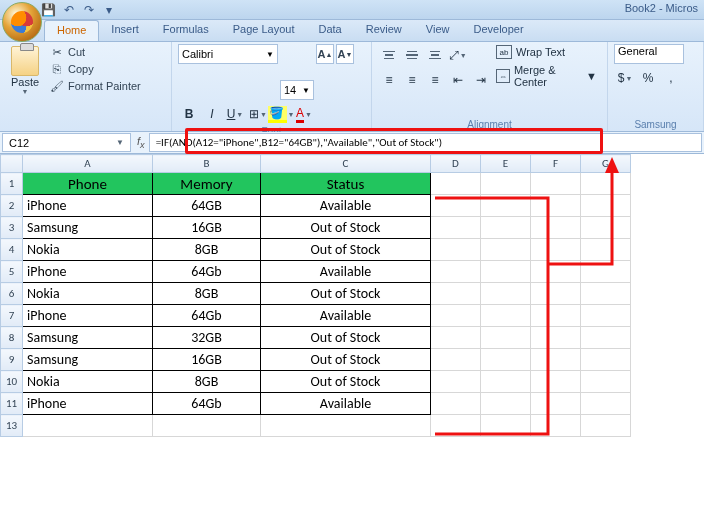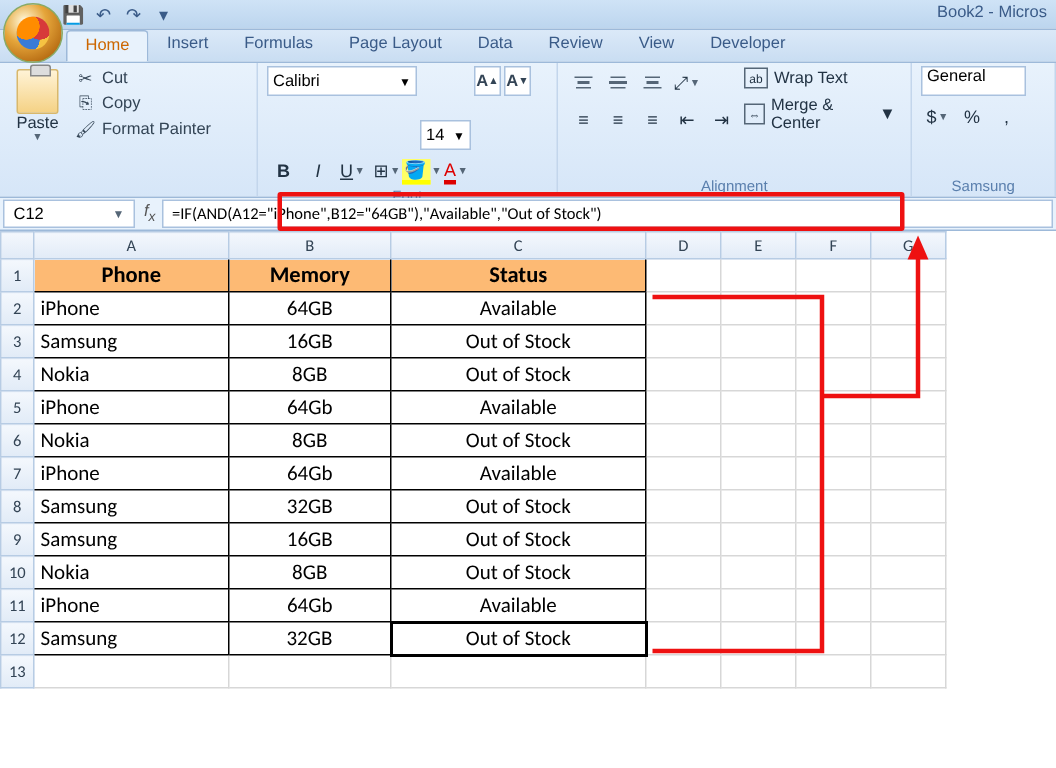--- a/index.html
+++ b/index.html
@@ -124,39 +124,39 @@
   .wrap-ico { width:16px; height:14px; border:1px solid #567; font-size:8px; display:flex;align-items:center;justify-content:center;}
   .numfmt-sel { background:#fff; border:1px solid #a9c1de; height:20px; font-size:11px; padding:0 3px; width:70px;}
   .num-row2 { display:flex; gap:1px; margin-top:3px;}
 
   .namebox-row {
     display:flex;
     background:#e8f2fc;
     border-bottom:1px solid #9db9d9;
     height:22px;
   }
-  .namebox { width:88px; border:1px solid #a9c1de; background:#fff; margin:1px 2px; padding:1px 6px; font-size:11px; display:flex; align-items:center;}
+  .namebox { width:129px; border:1px solid #a9c1de; background:#fff; margin:1px 2px; padding:1px 6px; font-size:11px; display:flex; align-items:center;}
   .fx-btns { display:flex; align-items:center; gap:3px; padding:0 4px; color:#555; font-style:italic;}
   .formula-bar { flex:1; background:#fff; border:1px solid #a9c1de; margin:1px 2px 1px 0; padding:1px 6px; font-size:11px; display:flex; align-items:center; font-family:Calibri,sans-serif;}
   .formula-highlight {
     position:absolute;
     border:3px solid #e11;
     border-radius:2px;
     pointer-events:none;
     z-index:10;
   }
 
   .sheet-area { position:relative; background:#fff;}
   .grid { border-collapse:collapse; table-layout:fixed; font-family:Calibri, sans-serif; font-size:14px;}
   .grid th.colhdr { background:linear-gradient(#f4f8fd,#e1ebf7); border:1px solid #b7cce4; color:#345; font-weight:normal; height:18px; font-size:11px;}
   .grid th.rowhdr { background:linear-gradient(#f4f8fd,#e1ebf7); border:1px solid #b7cce4; color:#345; font-weight:normal; width:22px; font-size:11px;}
   .grid td { border:1px solid #d7d7d7; height:22px; padding:0 4px; overflow:hidden; white-space:nowrap;}
   .grid th.corner { background:linear-gradient(#f4f8fd,#e1ebf7); border:1px solid #b7cce4; width:22px;}
   .data td { border:1px solid #000; }
-  .hdrcell { background:#fdba74; font-weight:bold; text-align:center; font-size:15px;}
+  .hdrcell { background:#22c55e; font-weight:normal; text-align:center; font-size:15px;}
   .colA { width:130px; }
   .colB { width:108px; text-align:center;}
   .colC { width:170px; text-align:center;}
   .narrow { width:50px; text-align:center;}
   .sel { border:2px solid #000 !important; }
 
   .annot { position:absolute; pointer-events:none; z-index:8;}
   .arrow-head {
     width:0;height:0;
     border-left:7px solid transparent;
@@ -445,30 +445,20 @@
         <tr class="data">
           <th class="rowhdr">11</th>
           <td class="colA">iPhone</td>
           <td class="colB">64Gb</td>
           <td class="colC">Available</td>
           <td class="narrow" style="border:1px solid #d7d7d7;"></td>
           <td class="narrow" style="border:1px solid #d7d7d7;"></td>
           <td class="narrow" style="border:1px solid #d7d7d7;"></td>
           <td class="narrow" style="border:1px solid #d7d7d7;"></td>
         </tr>
-        <tr class="data">
-          <th class="rowhdr">12</th>
-          <td class="colA">Samsung</td>
-          <td class="colB">32GB</td>
-          <td class="colC sel">Out of Stock</td>
-          <td class="narrow" style="border:1px solid #d7d7d7;"></td>
-          <td class="narrow" style="border:1px solid #d7d7d7;"></td>
-          <td class="narrow" style="border:1px solid #d7d7d7;"></td>
-          <td class="narrow" style="border:1px solid #d7d7d7;"></td>
-        </tr>
       </tbody>
     <tbody>
         <tr>
       <th class="rowhdr">13</th>
       <td class="colA"></td>
       <td class="colB"></td>
       <td class="colC"></td>
       <td class="narrow"></td>
       <td class="narrow"></td>
       <td class="narrow"></td>

